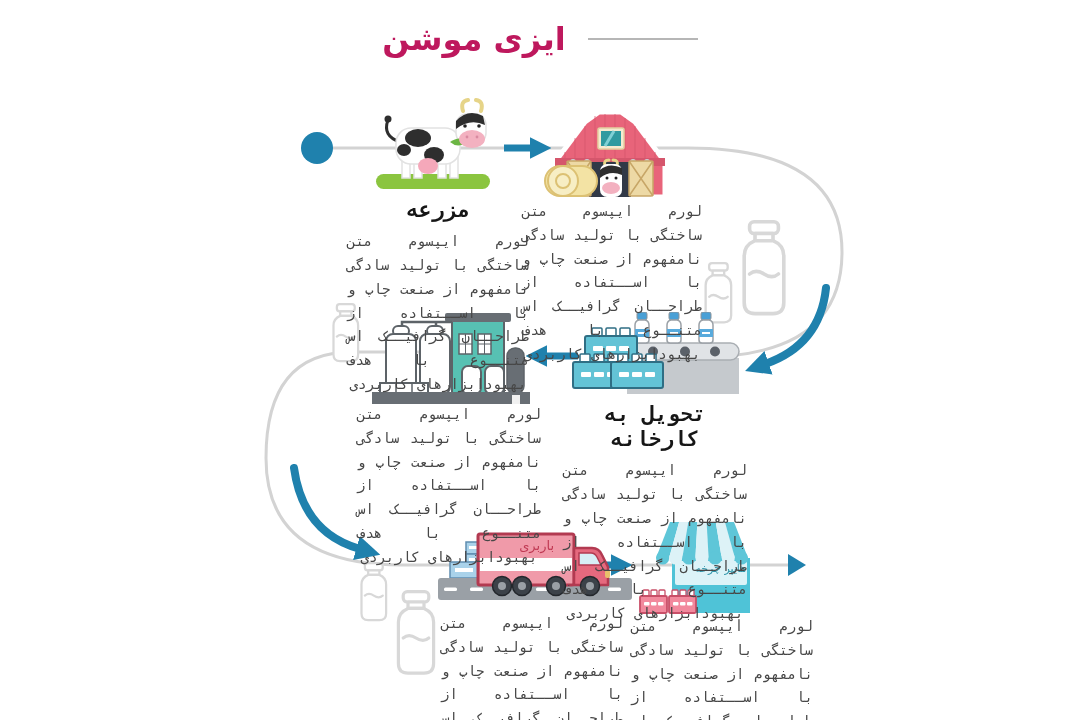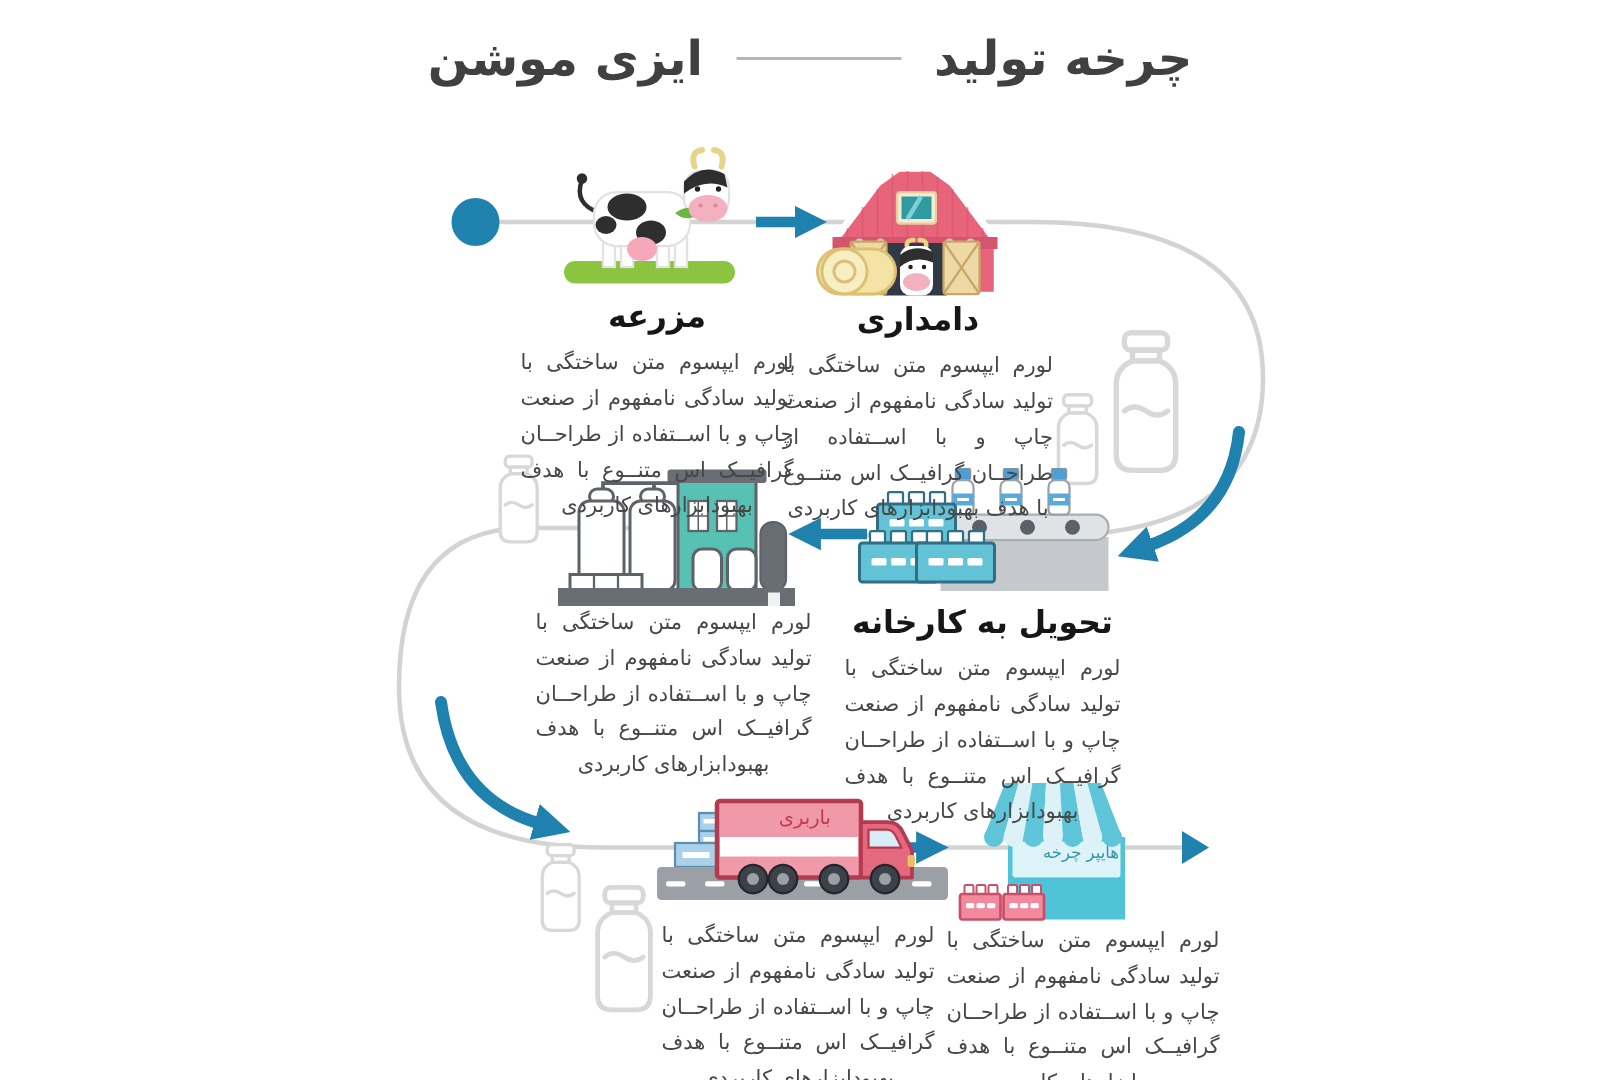--- a/index.html
+++ b/index.html
@@ -1,37 +1,36 @@
 <!DOCTYPE html>
 <html lang="fa"><head>
 <meta charset="utf-8">
 <style>
   html,body{margin:0;padding:0;background:#ffffff;}
   .canvas{position:relative;width:1080px;height:720px;background:#ffffff;overflow:hidden;
           font-family:"DejaVu Sans",sans-serif;}
   .abs{position:absolute;}
   .title-row{position:absolute;top:20px;left:0;width:100%;display:flex;direction:rtl;
              justify-content:center;align-items:center;gap:22px;}
-  .title-text{font-size:32px;font-weight:bold;color:#404040;white-space:nowrap;}
+  .title-text{font-size:32px;font-weight:bold;color:#be185d;white-space:nowrap;}
   .title-divider{width:110px;height:2px;background:#b6b6b6;}
-  .section{position:absolute;direction:rtl;text-align:center;}
+  .section{position:absolute;direction:rtl;text-align:center;font-family:Liberation Mono, monospace;}
   .section h2{margin:0 0 7px 0;font-size:21px;font-weight:bold;color:#161616;line-height:1.2;}
   .section p{margin:0;font-size:14px;line-height:1.7;color:#474747;
              text-align:justify;text-align-last:center;}
   .overlay-label{position:absolute;direction:rtl;text-align:right;font-weight:normal;white-space:nowrap;}
   .truck-label{left:492px;top:538px;width:62px;font-size:13px;color:#c03a54;}
   .store-label{left:676px;top:562px;width:70px;font-size:11px;color:#2f95aa;}
 </style>
 </head>
 <body>
 
 <div class="canvas">
 
   <div class="title-row">
-    <span class="title-text">چرخه تولید</span>
     <div class="title-divider"></div>
     <span class="title-text">ایزی موشن</span>
   </div>
 
   <svg class="abs" style="left:0;top:0" width="1080" height="720" viewBox="0 0 1080 720">
     <defs>
       <marker id="ah" viewBox="0 0 10 10" refX="1.5" refY="5" markerWidth="3.1" markerHeight="3.1" orient="auto">
         <path d="M0 0 L10 5 L0 10 Z" fill="#1f81ad"></path>
       </marker>
       <g id="bottle" fill="#ffffff" stroke="#d8d8d8" stroke-width="4" stroke-linecap="round" stroke-linejoin="round">
@@ -306,21 +305,20 @@
 
   <div class="overlay-label truck-label">باربری</div>
   <div class="overlay-label store-label">هایپر چرخه</div>
 
   <div class="section" style="left:347px;top:199px;width:182px">
     <h2>مزرعه</h2>
     <p>لورم ایپسوم متن ساختگی با تولید سادگی نامفهوم از صنعت چاپ و با اســتفاده از طراحــان گرافیــک اس متنــوع با هدف بهبودابزارهای کاربردی</p>
   </div>
 
   <div class="section" style="left:522px;top:201px;width:180px">
-    <h2>دامداری</h2>
     <p>لورم ایپسوم متن ساختگی با تولید سادگی نامفهوم از صنعت چاپ و با اســتفاده از طراحــان گرافیــک اس متنــوع با هدف بهبودابزارهای کاربردی</p>
   </div>
 
   <div class="section" style="left:563px;top:403px;width:184px">
     <h2>تحویل به کارخانه</h2>
     <p>لورم ایپسوم متن ساختگی با تولید سادگی نامفهوم از صنعت چاپ و با اســتفاده از طراحــان گرافیــک اس متنــوع با هدف بهبودابزارهای کاربردی</p>
   </div>
 
   <div class="section" style="left:357px;top:404px;width:184px">
     <p>لورم ایپسوم متن ساختگی با تولید سادگی نامفهوم از صنعت چاپ و با اســتفاده از طراحــان گرافیــک اس متنــوع با هدف بهبودابزارهای کاربردی</p>

